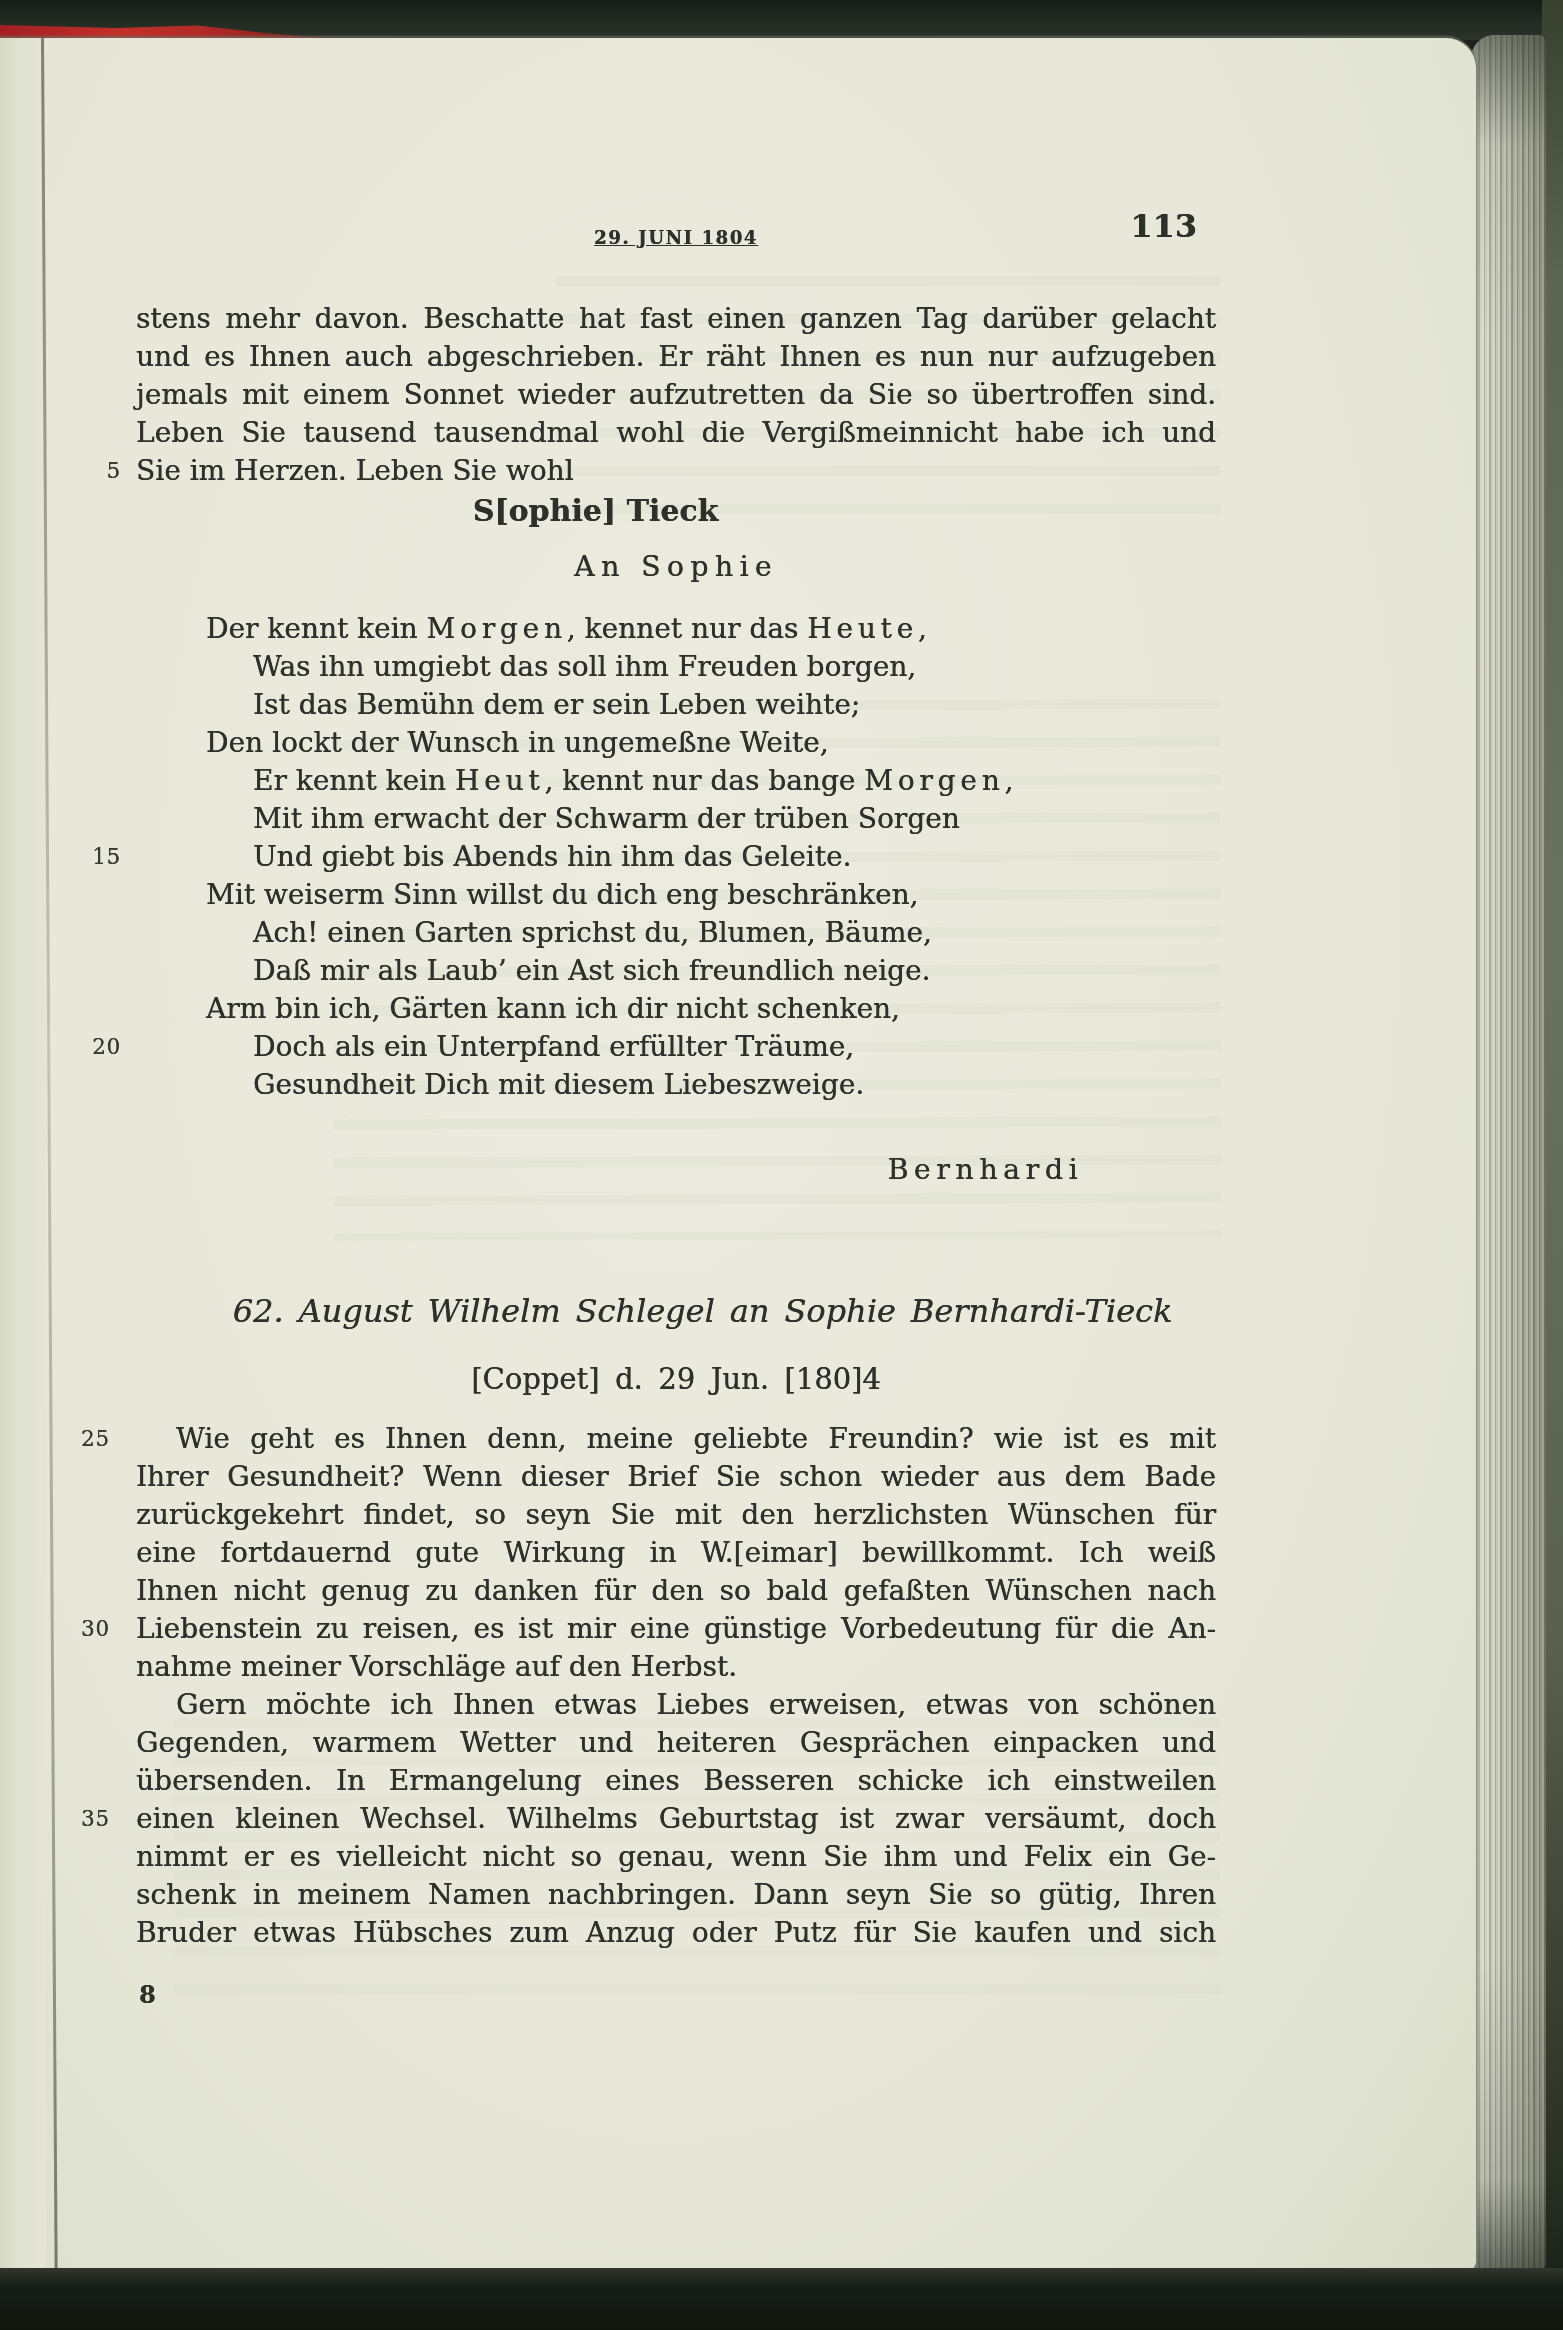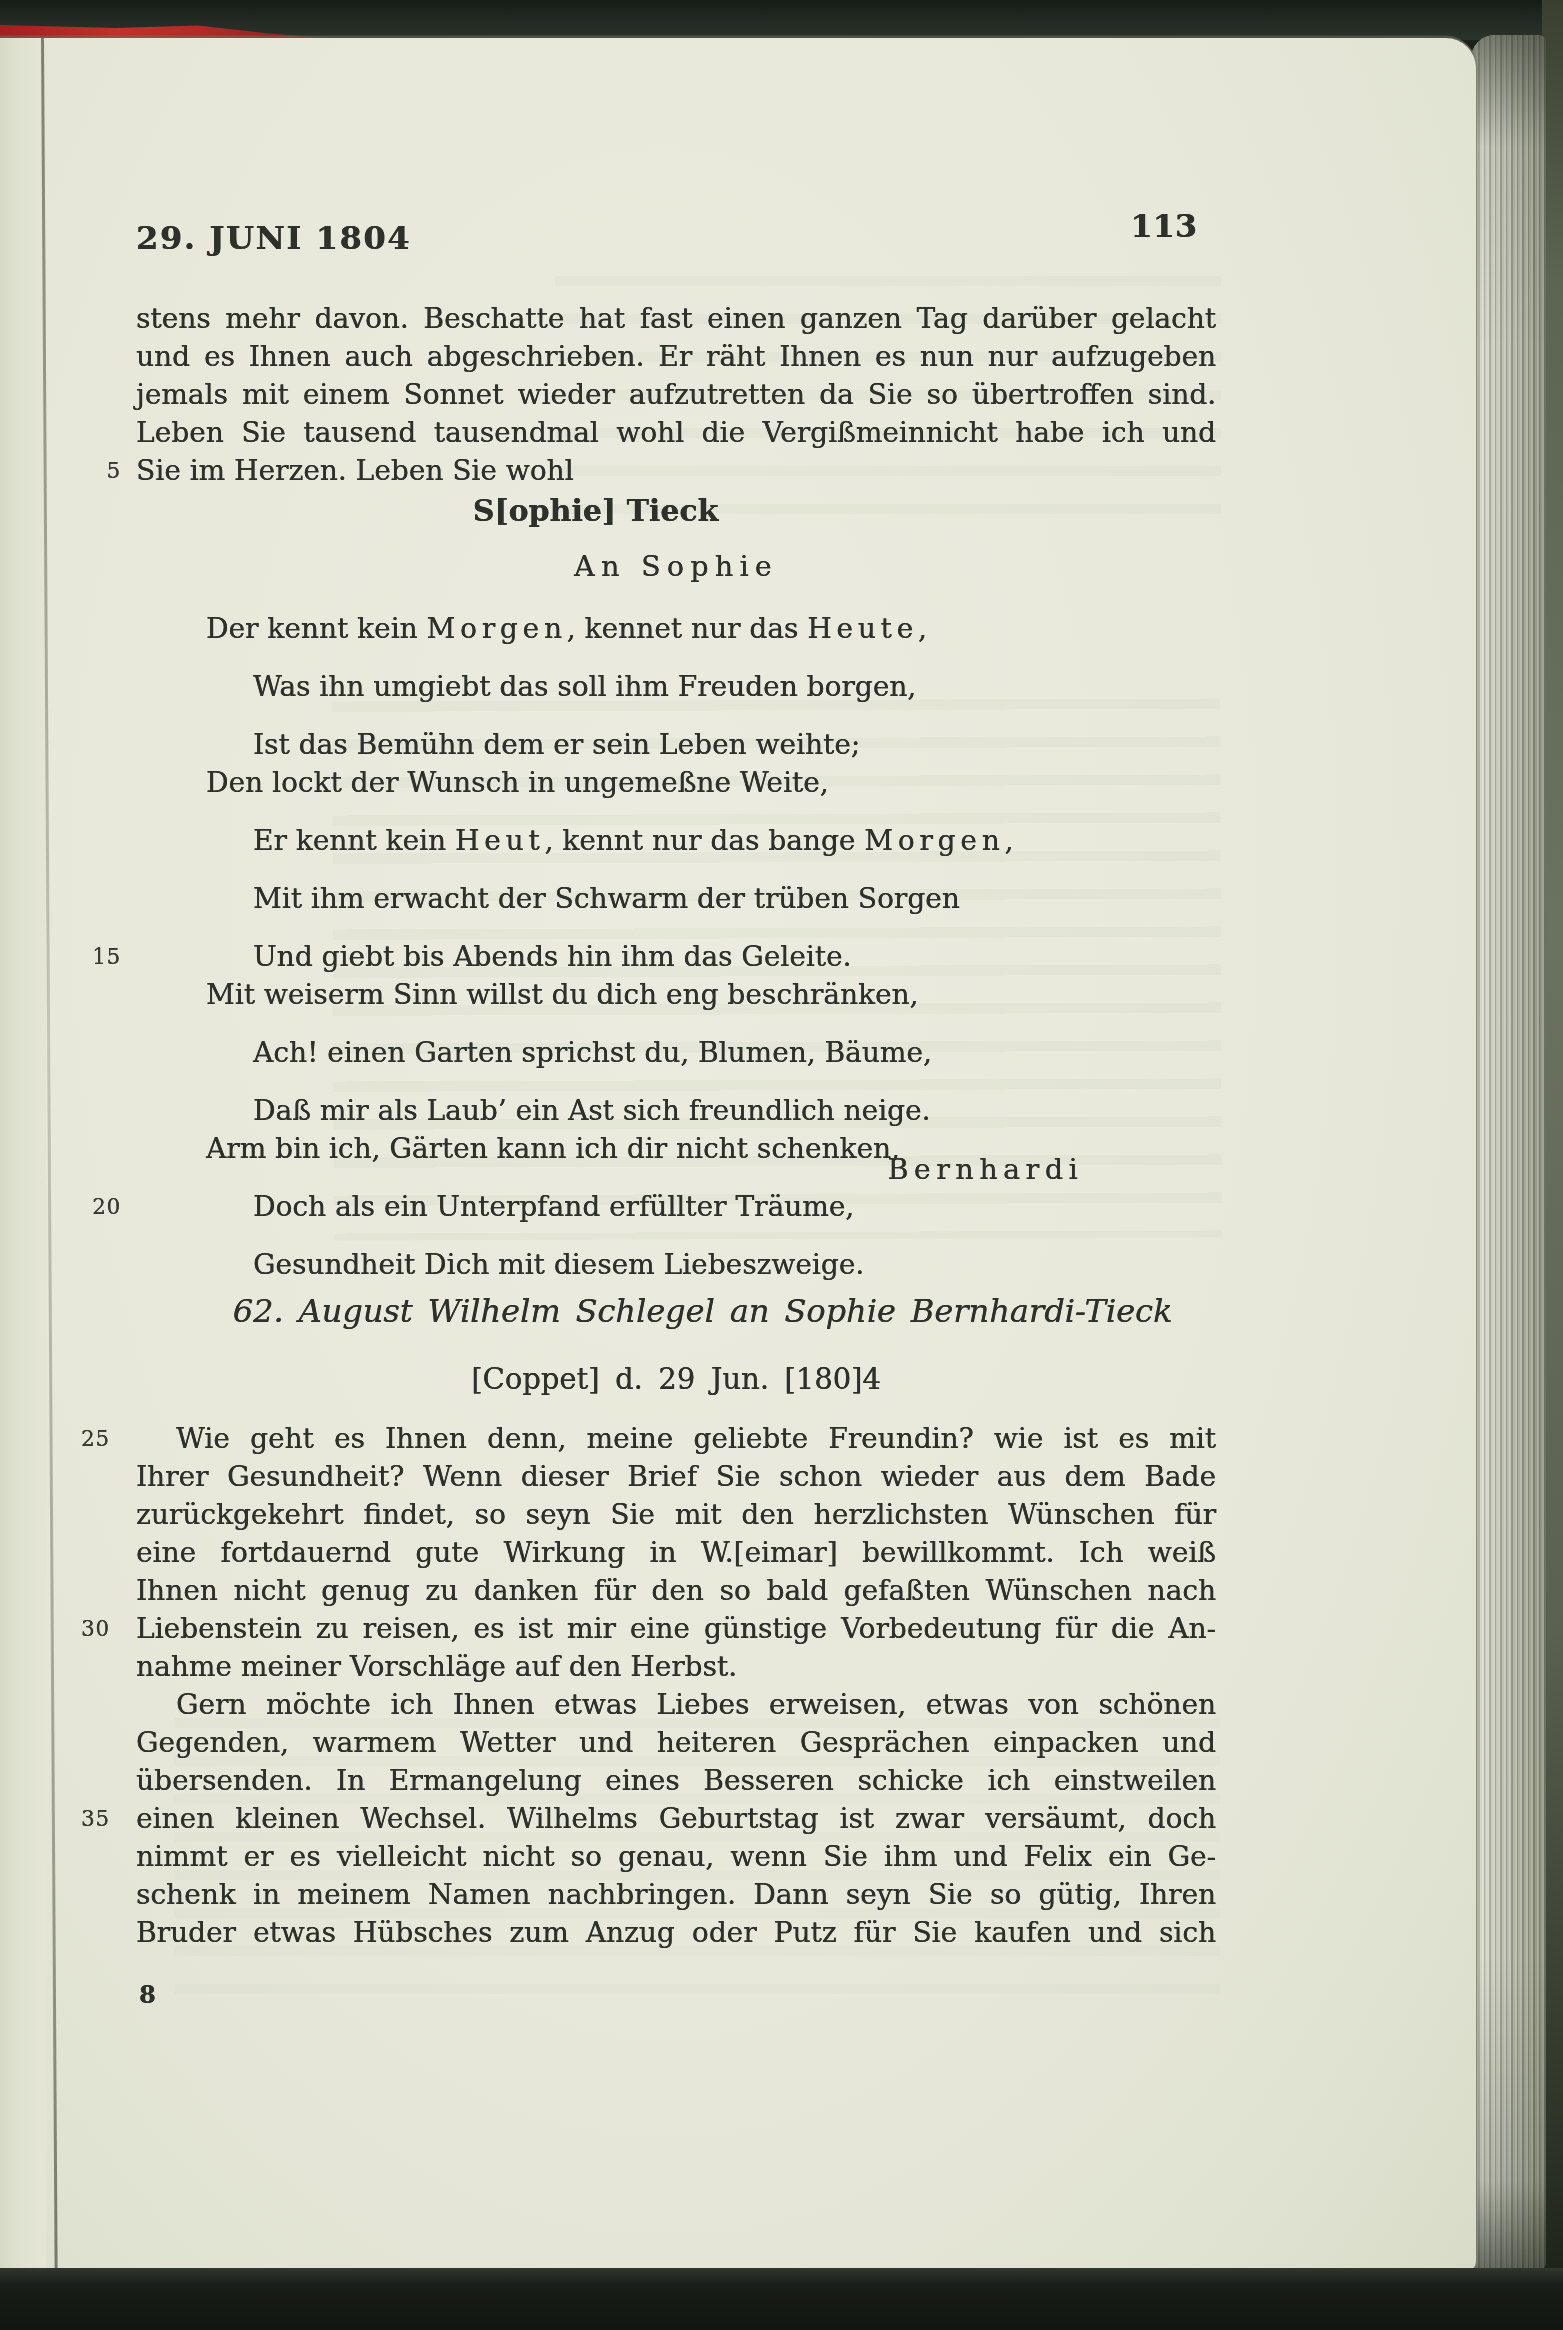--- a/index.html
+++ b/index.html
@@ -40,31 +40,31 @@
   
   .ghost{position:absolute;pointer-events:none;opacity:0.55;
     background:repeating-linear-gradient(180deg,rgba(128,141,118,0.10) 0 10.3px,rgba(128,141,118,0.0) 10.3px 38px);}
   .g1{left:555px;top:238px;width:666px;height:262px;}
   .g2{left:333px;top:662px;width:888px;height:539px;transform:rotate(-0.2deg);}
   .g3{left:174px;top:1680px;width:1046px;height:277px;opacity:0.4;}
 
   
   .ink{color:#2e312b;text-shadow:0.3px 0 0 currentColor;}
   .running-head{position:absolute;left:136px;top:222px;width:1080px;height:32px;line-height:32px;
-    text-align:left;font-size:32px;font-weight:bold;letter-spacing:1.6px;}
+    text-align:center;font-size:18px;font-weight:bold;letter-spacing:1.6px;text-decoration:underline;}
   .folio{position:absolute;left:136px;top:209px;width:1061px;height:35px;line-height:35px;
     text-align:right;font-size:32px;font-weight:bold;}
 
   .textblock{position:absolute;left:136px;width:1080px;font-size:28px;}
   .line{position:relative;height:38px;line-height:38px;white-space:nowrap;}
   .blk-just .line.just{white-space:normal;text-align:justify;text-align-last:justify;}
   .lineno{position:absolute;left:-55px;top:0;width:40px;text-align:right;
     font-size:21.4px;letter-spacing:0.8px;color:#383b33;text-shadow:0.2px 0 0 currentColor;}
   .ind-1{padding-left:70px;}
-  .ind-2{padding-left:117px;margin-top:20px;}
+  .ind-2{padding-left:117px;}
   .ind-p{padding-left:40px;}
   .sp{letter-spacing:4.8px;}
 
   .sig-sophie{position:absolute;left:136px;top:491px;width:919px;height:40px;line-height:40px;
     text-align:center;font-size:30px;font-weight:bold;}
   .poem-title{position:absolute;left:136px;top:547px;width:1080px;height:40px;line-height:40px;
     text-align:center;font-size:28.5px;letter-spacing:6.3px;}
   .sig-bernhardi{position:absolute;left:136px;top:1150px;width:947px;height:40px;line-height:40px;
     text-align:right;font-size:28.5px;letter-spacing:5.5px;}
   .letter-heading{position:absolute;left:136px;top:1290px;width:1133px;height:43px;line-height:43px;

